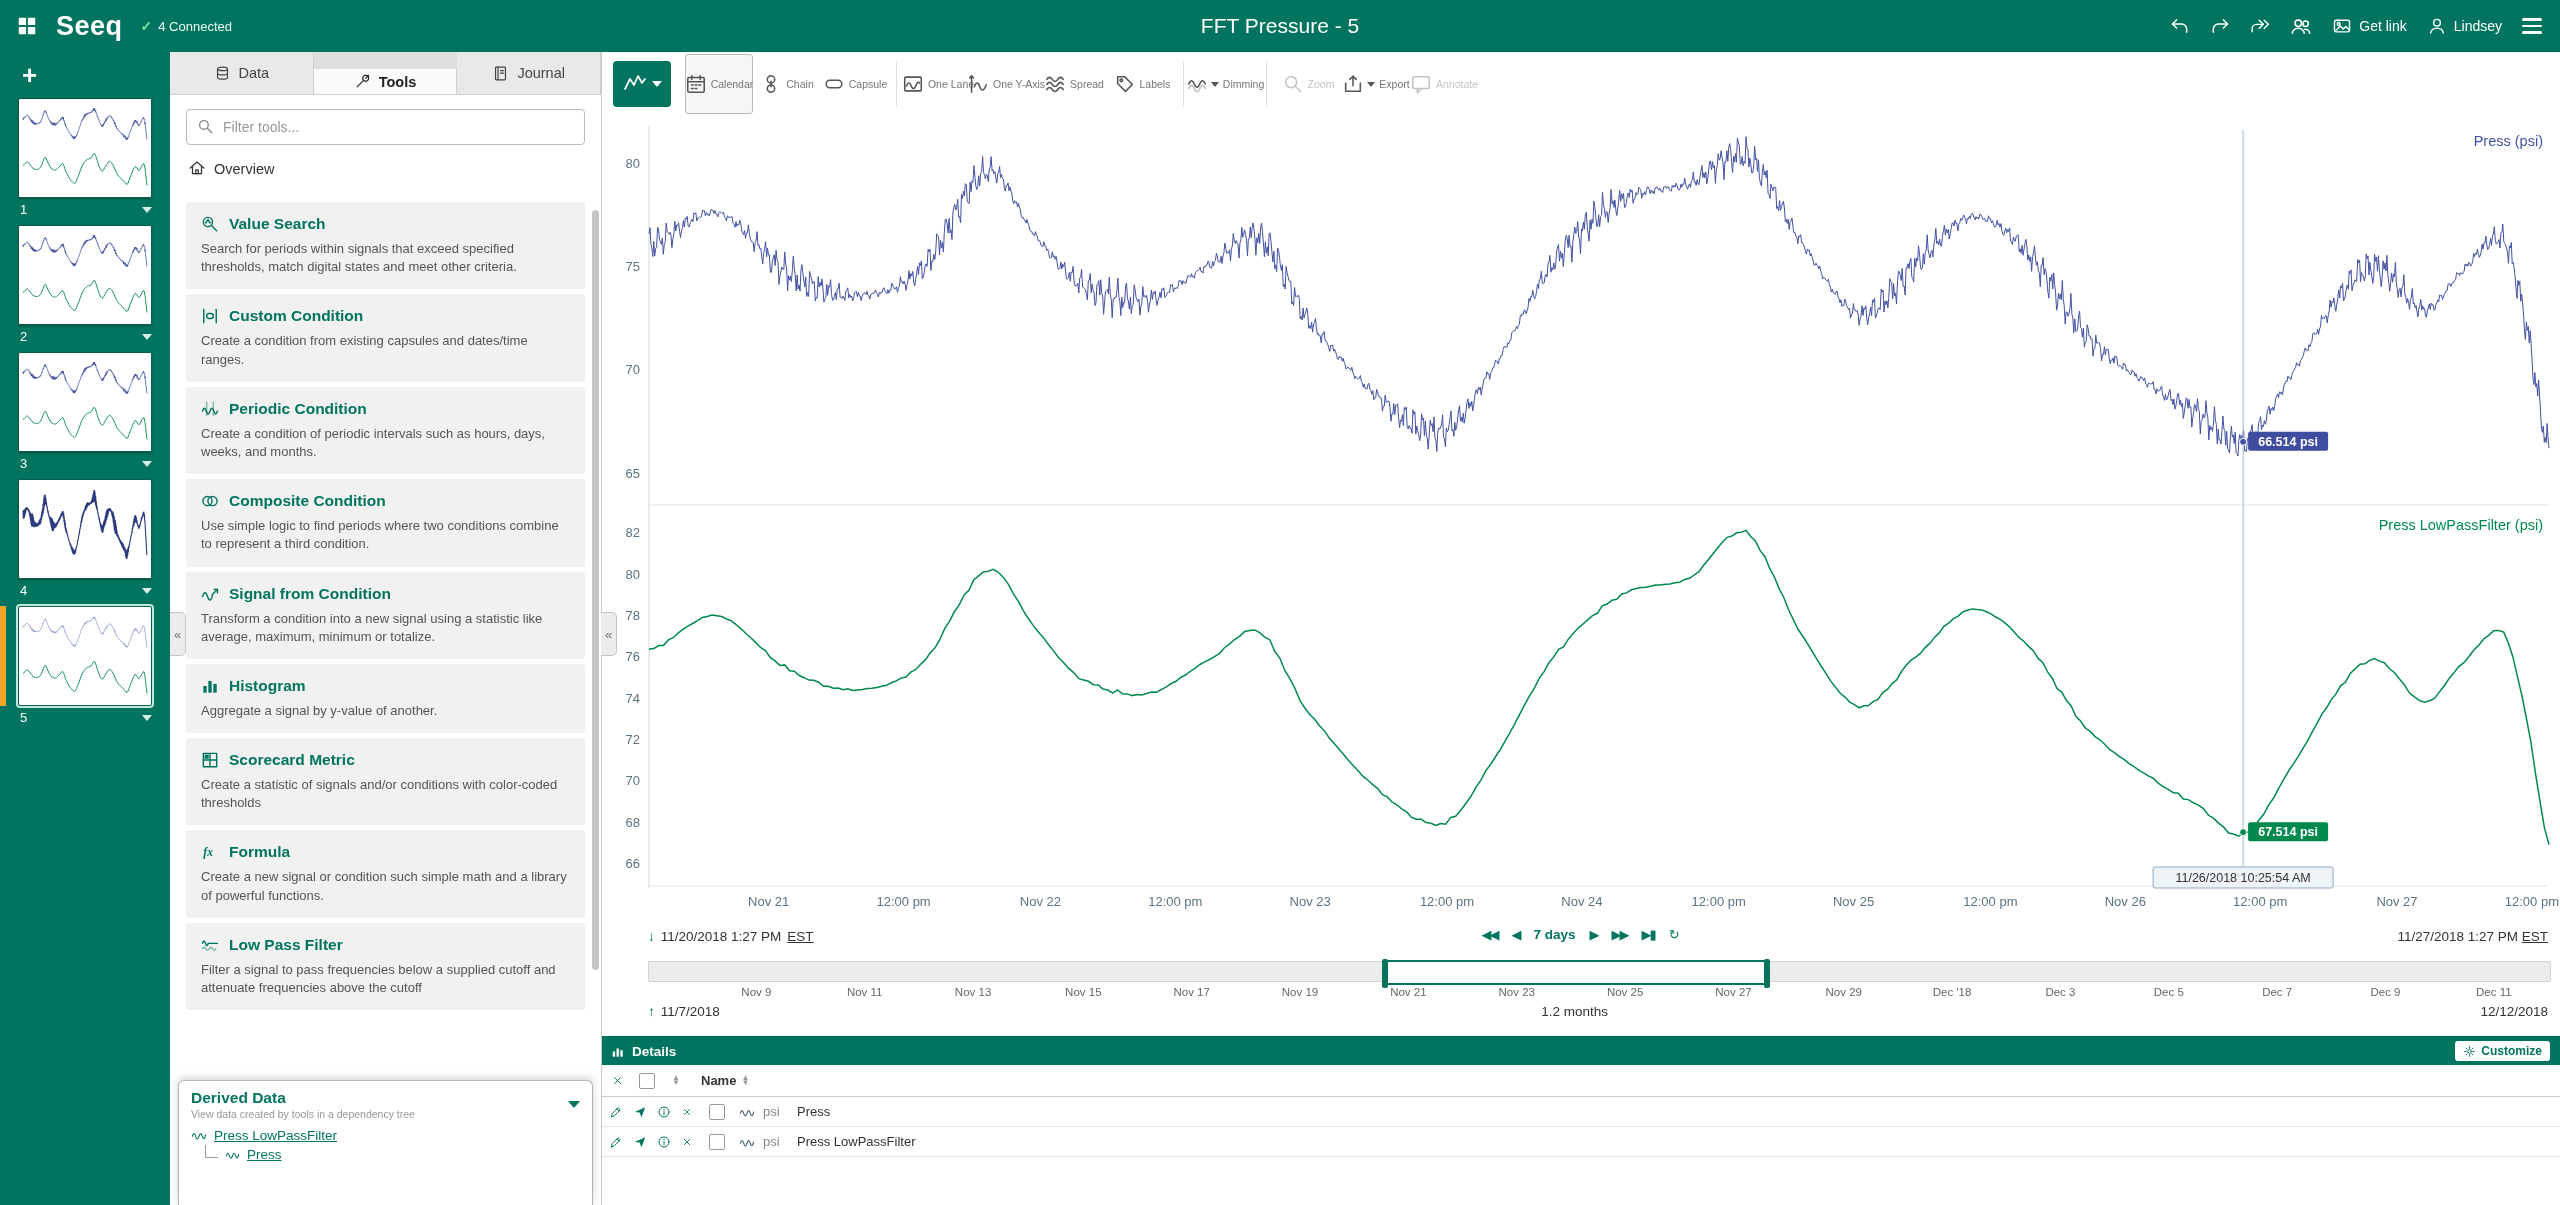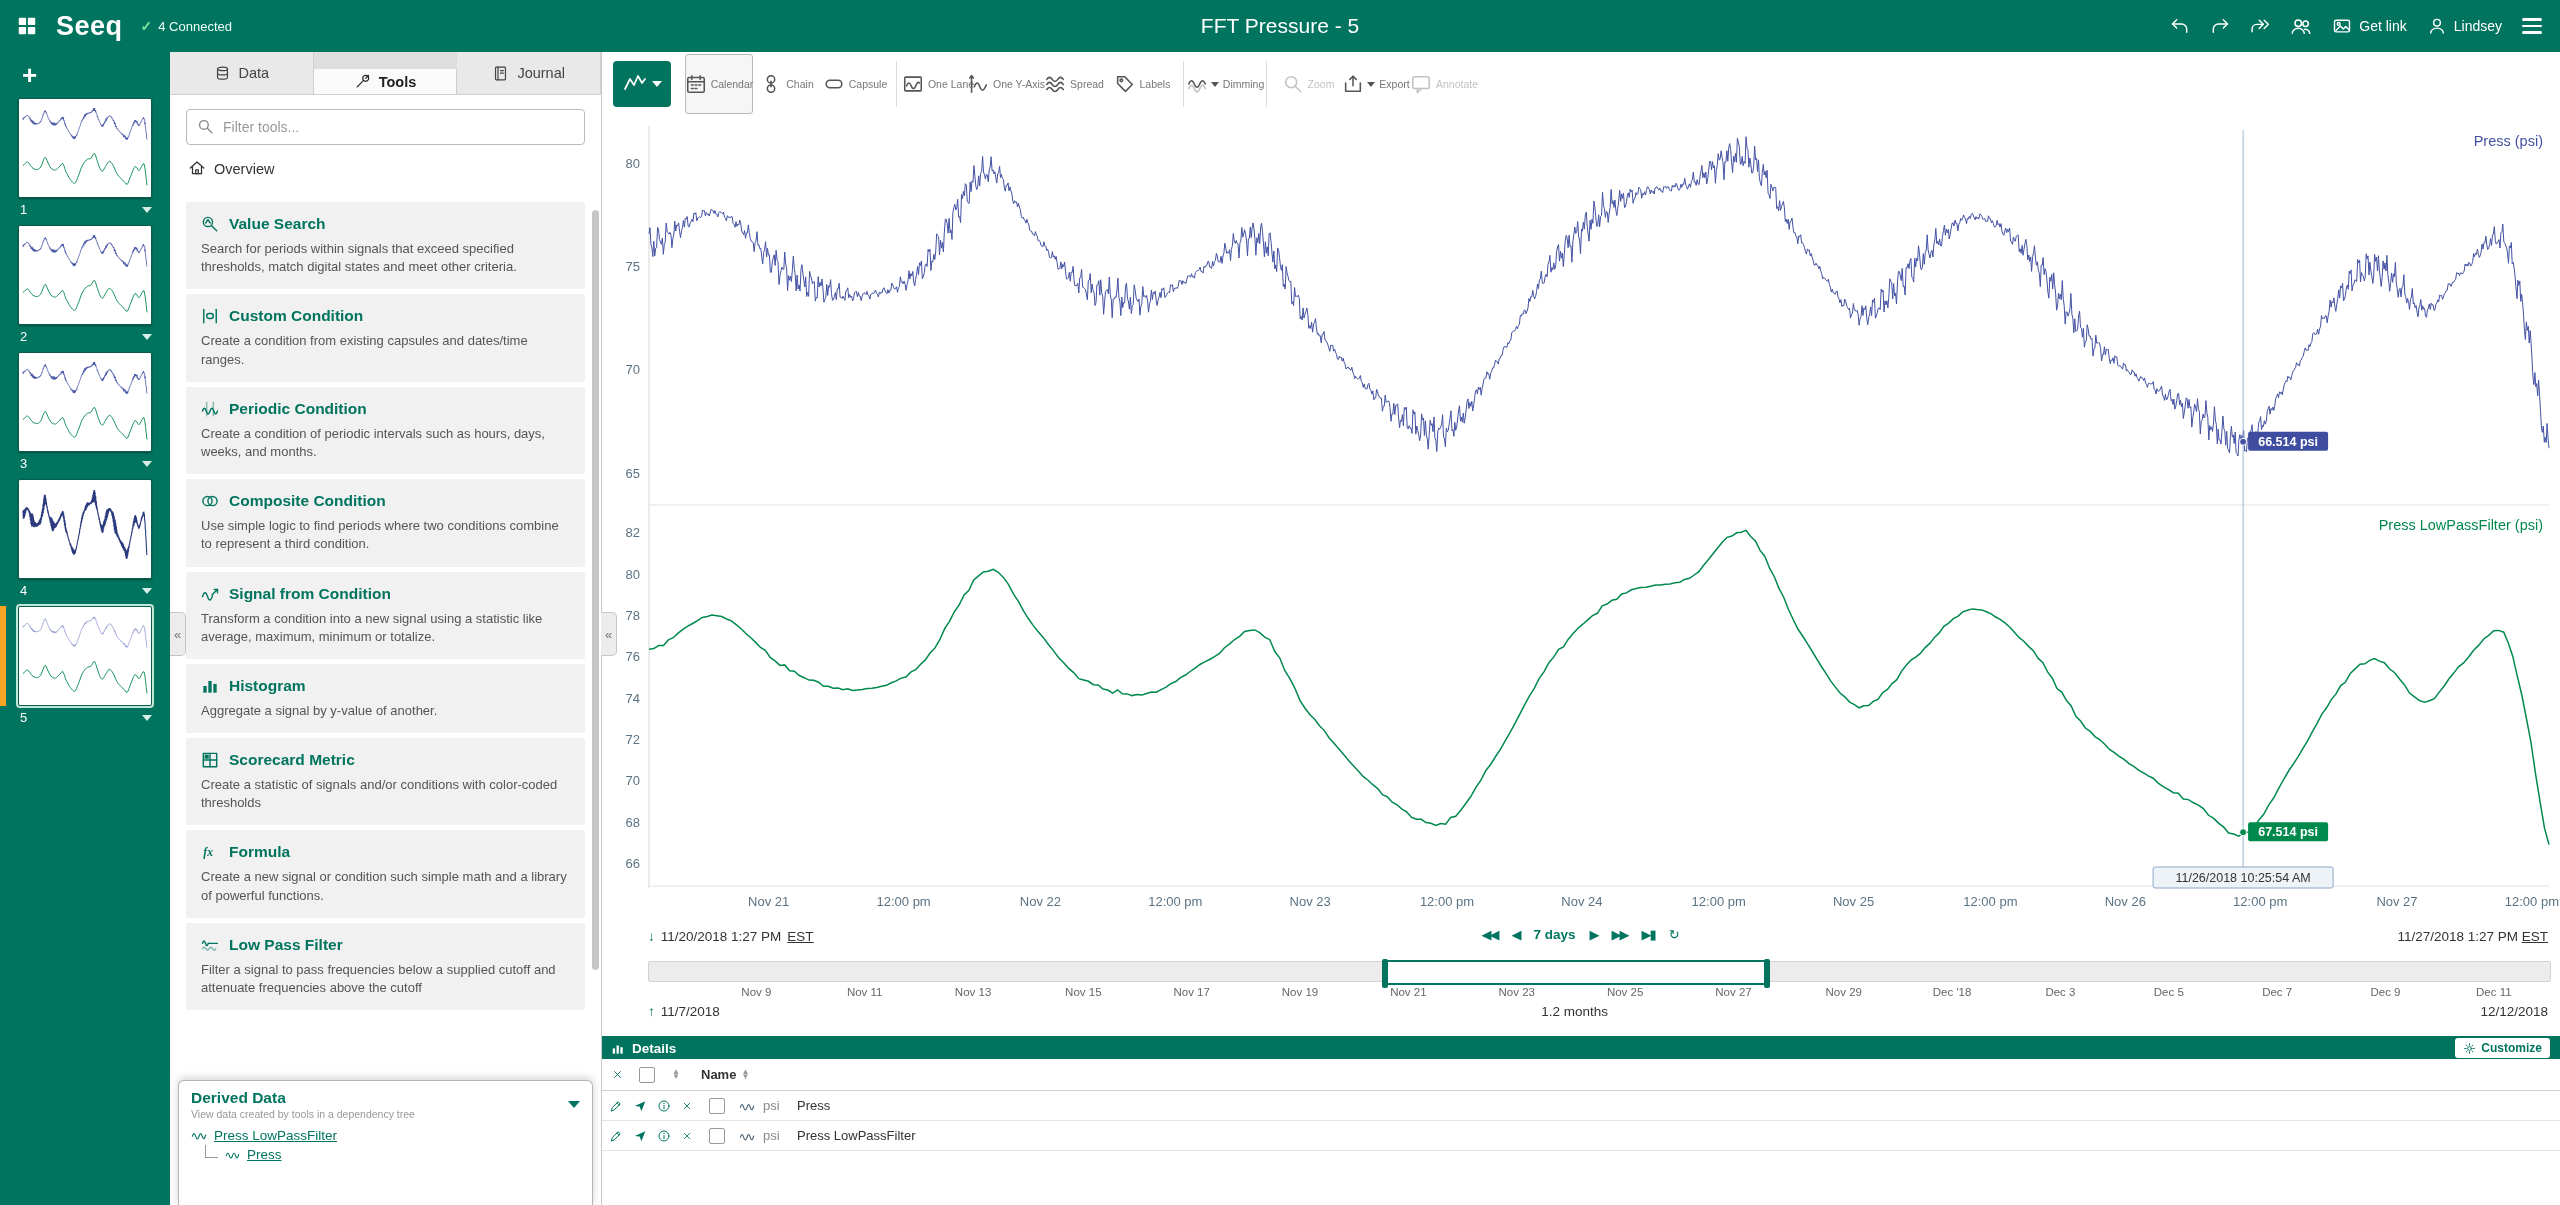--- a/index.html
+++ b/index.html
@@ -103,21 +103,21 @@
             border:1px solid #d2d2d2;border-radius:2px;}
   .ov-brush{position:absolute;top:-2px;height:21px;background:rgba(255,255,255,.92);
             border-top:2px solid #00745e;border-bottom:2px solid #00745e;cursor:grab;}
   .ov-handle{position:absolute;top:-3px;width:6px;height:29px;background:#00745e;border-radius:2px;cursor:ew-resize;}
   .ov-labels{position:absolute;left:47px;width:1901px;top:30px;height:16px;font-size:11.5px;color:#666;}
   .ov-labels span{position:absolute;transform:translateX(-50%);white-space:nowrap;}
   .ov-meta{position:absolute;left:0;right:0;top:952px;height:24px;font-size:13.5px;color:#333;}
 
   
   .details{position:absolute;left:0;right:0;top:984px;bottom:0;border-top:1px solid #00745e;}
-  .dt-head{height:22px;background:#00745e;color:#fff;display:flex;align-items:center;padding:0 10px;font-size:13.5px;}
+  .dt-head{height:28px;background:#00745e;color:#fff;display:flex;align-items:center;padding:0 10px;font-size:13.5px;}
   .dt-head .ttl{display:flex;align-items:center;gap:7px;font-weight:bold;}
   .dt-customize{margin-left:auto;background:#fff;color:#00745e;border-radius:3px;height:20px;display:flex;
                 align-items:center;gap:5px;padding:0 8px;font-size:12px;font-weight:bold;cursor:pointer;}
   .dt-table{position:relative;font-size:13px;color:#333;}
   .dt-row{position:relative;height:29px;border-bottom:1px solid #e4e4e4;}
   .dt-row.hdr{height:31px;border-bottom:1px solid #cfcfcf;font-weight:bold;}
   .cell{position:absolute;top:0;height:100%;display:flex;align-items:center;}
   .ic-btn{color:#00745e;cursor:pointer;display:flex;align-items:center;}
   .cbx{width:14px;height:14px;border:1px solid #999;border-radius:2px;background:#fff;cursor:pointer;}
   .sortgl{display:inline-flex;flex-direction:column;line-height:.55;font-size:8px;color:#999;margin-left:5px;}

